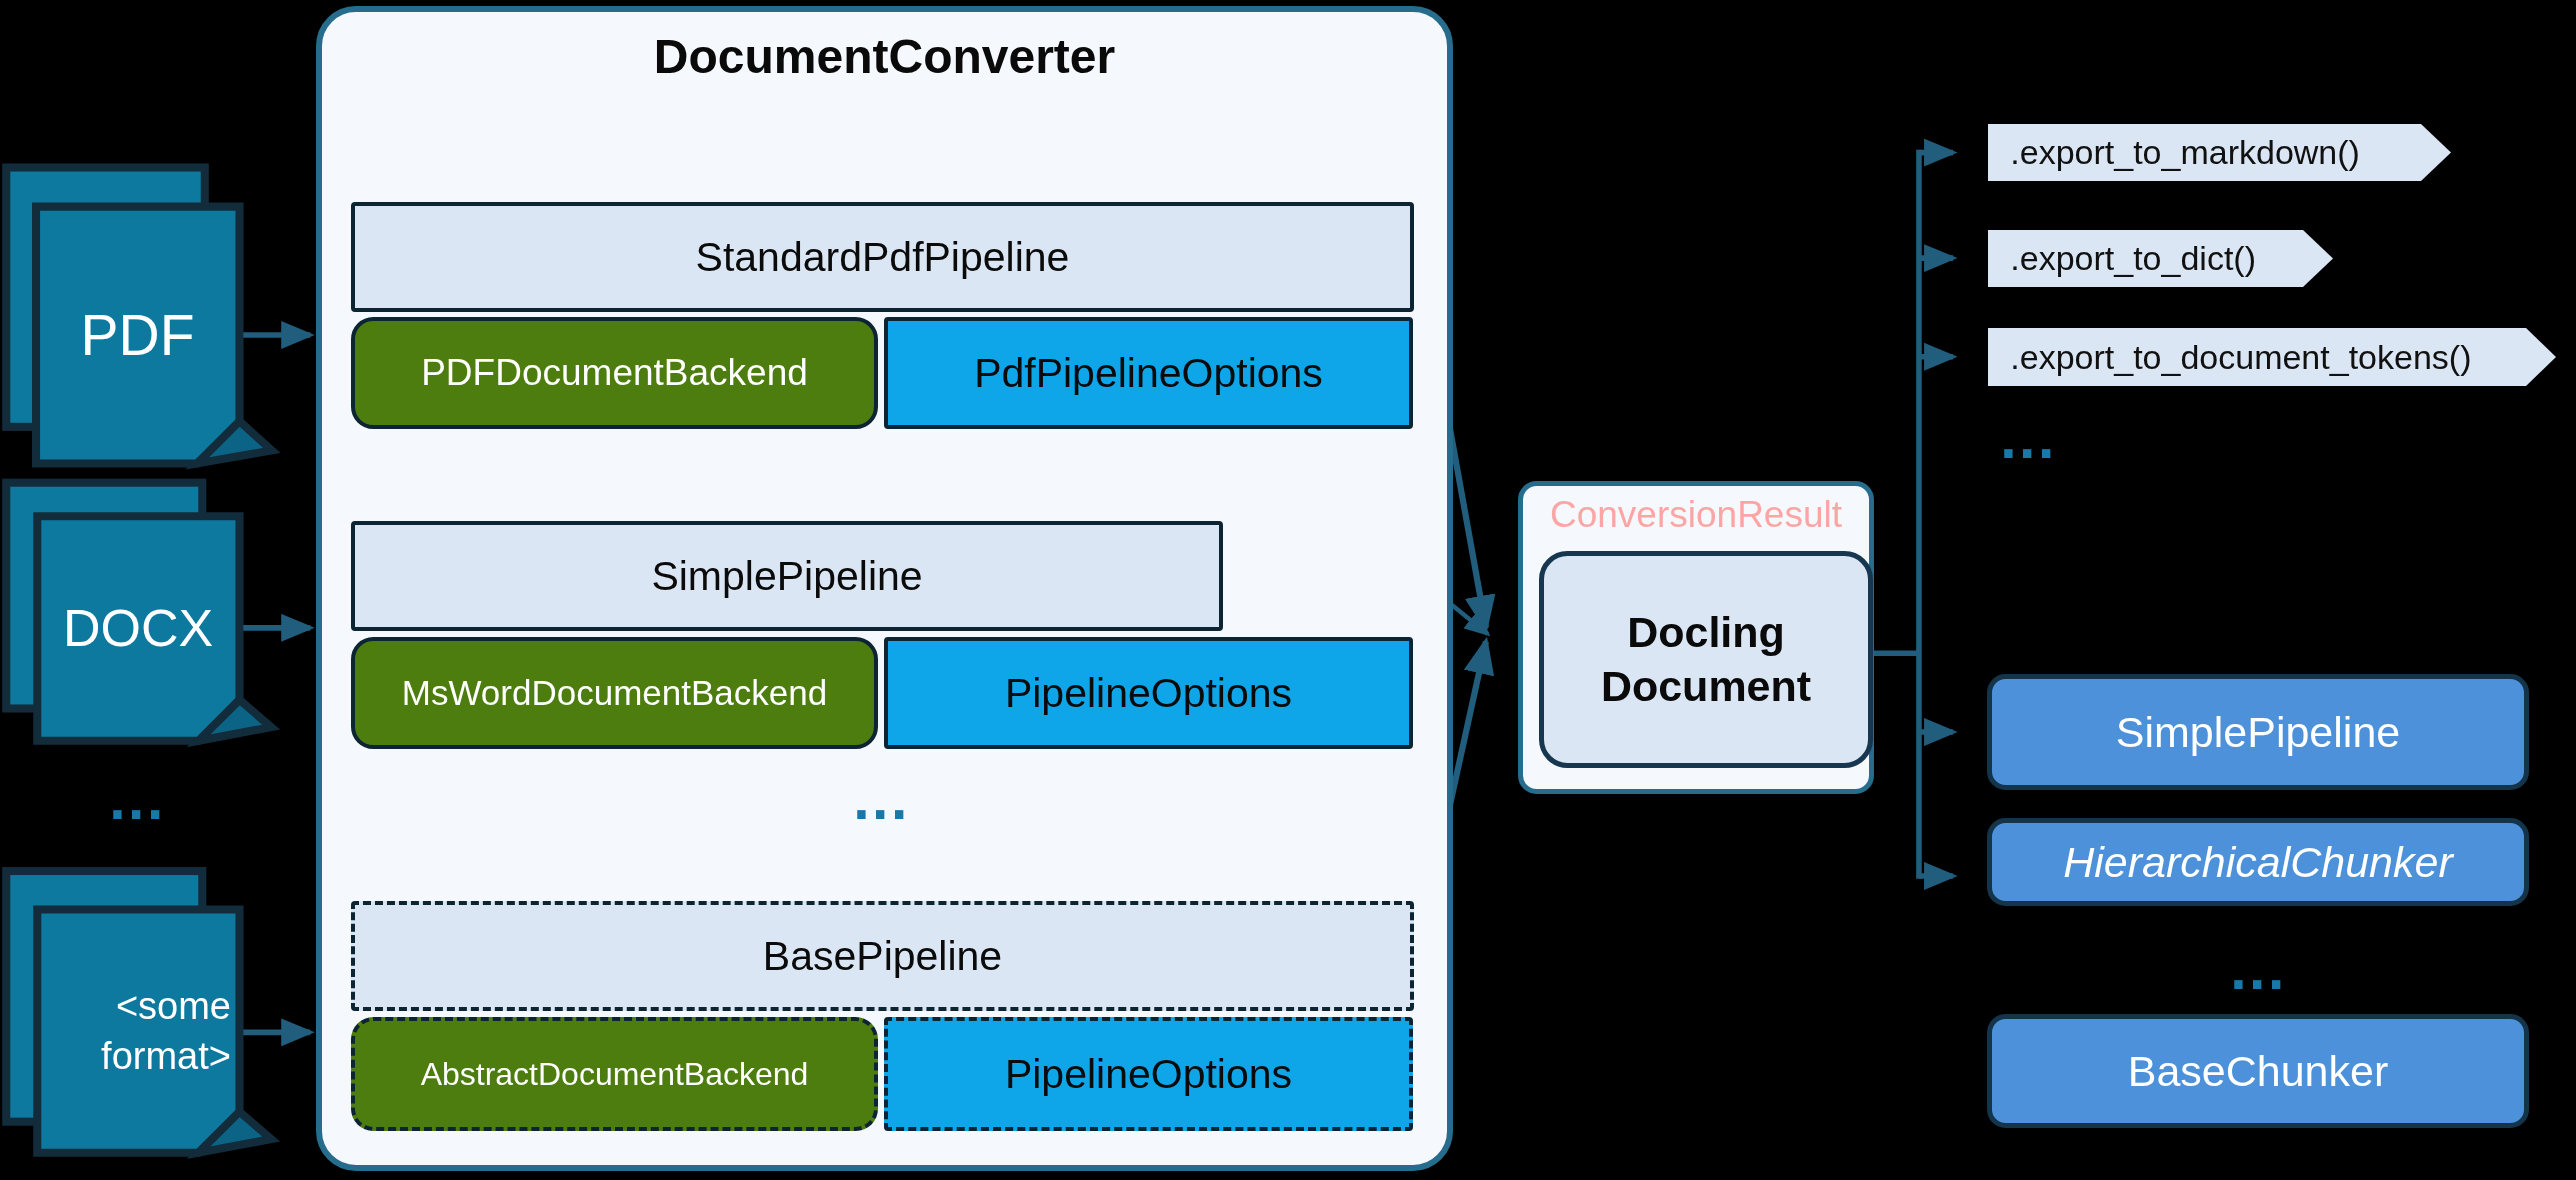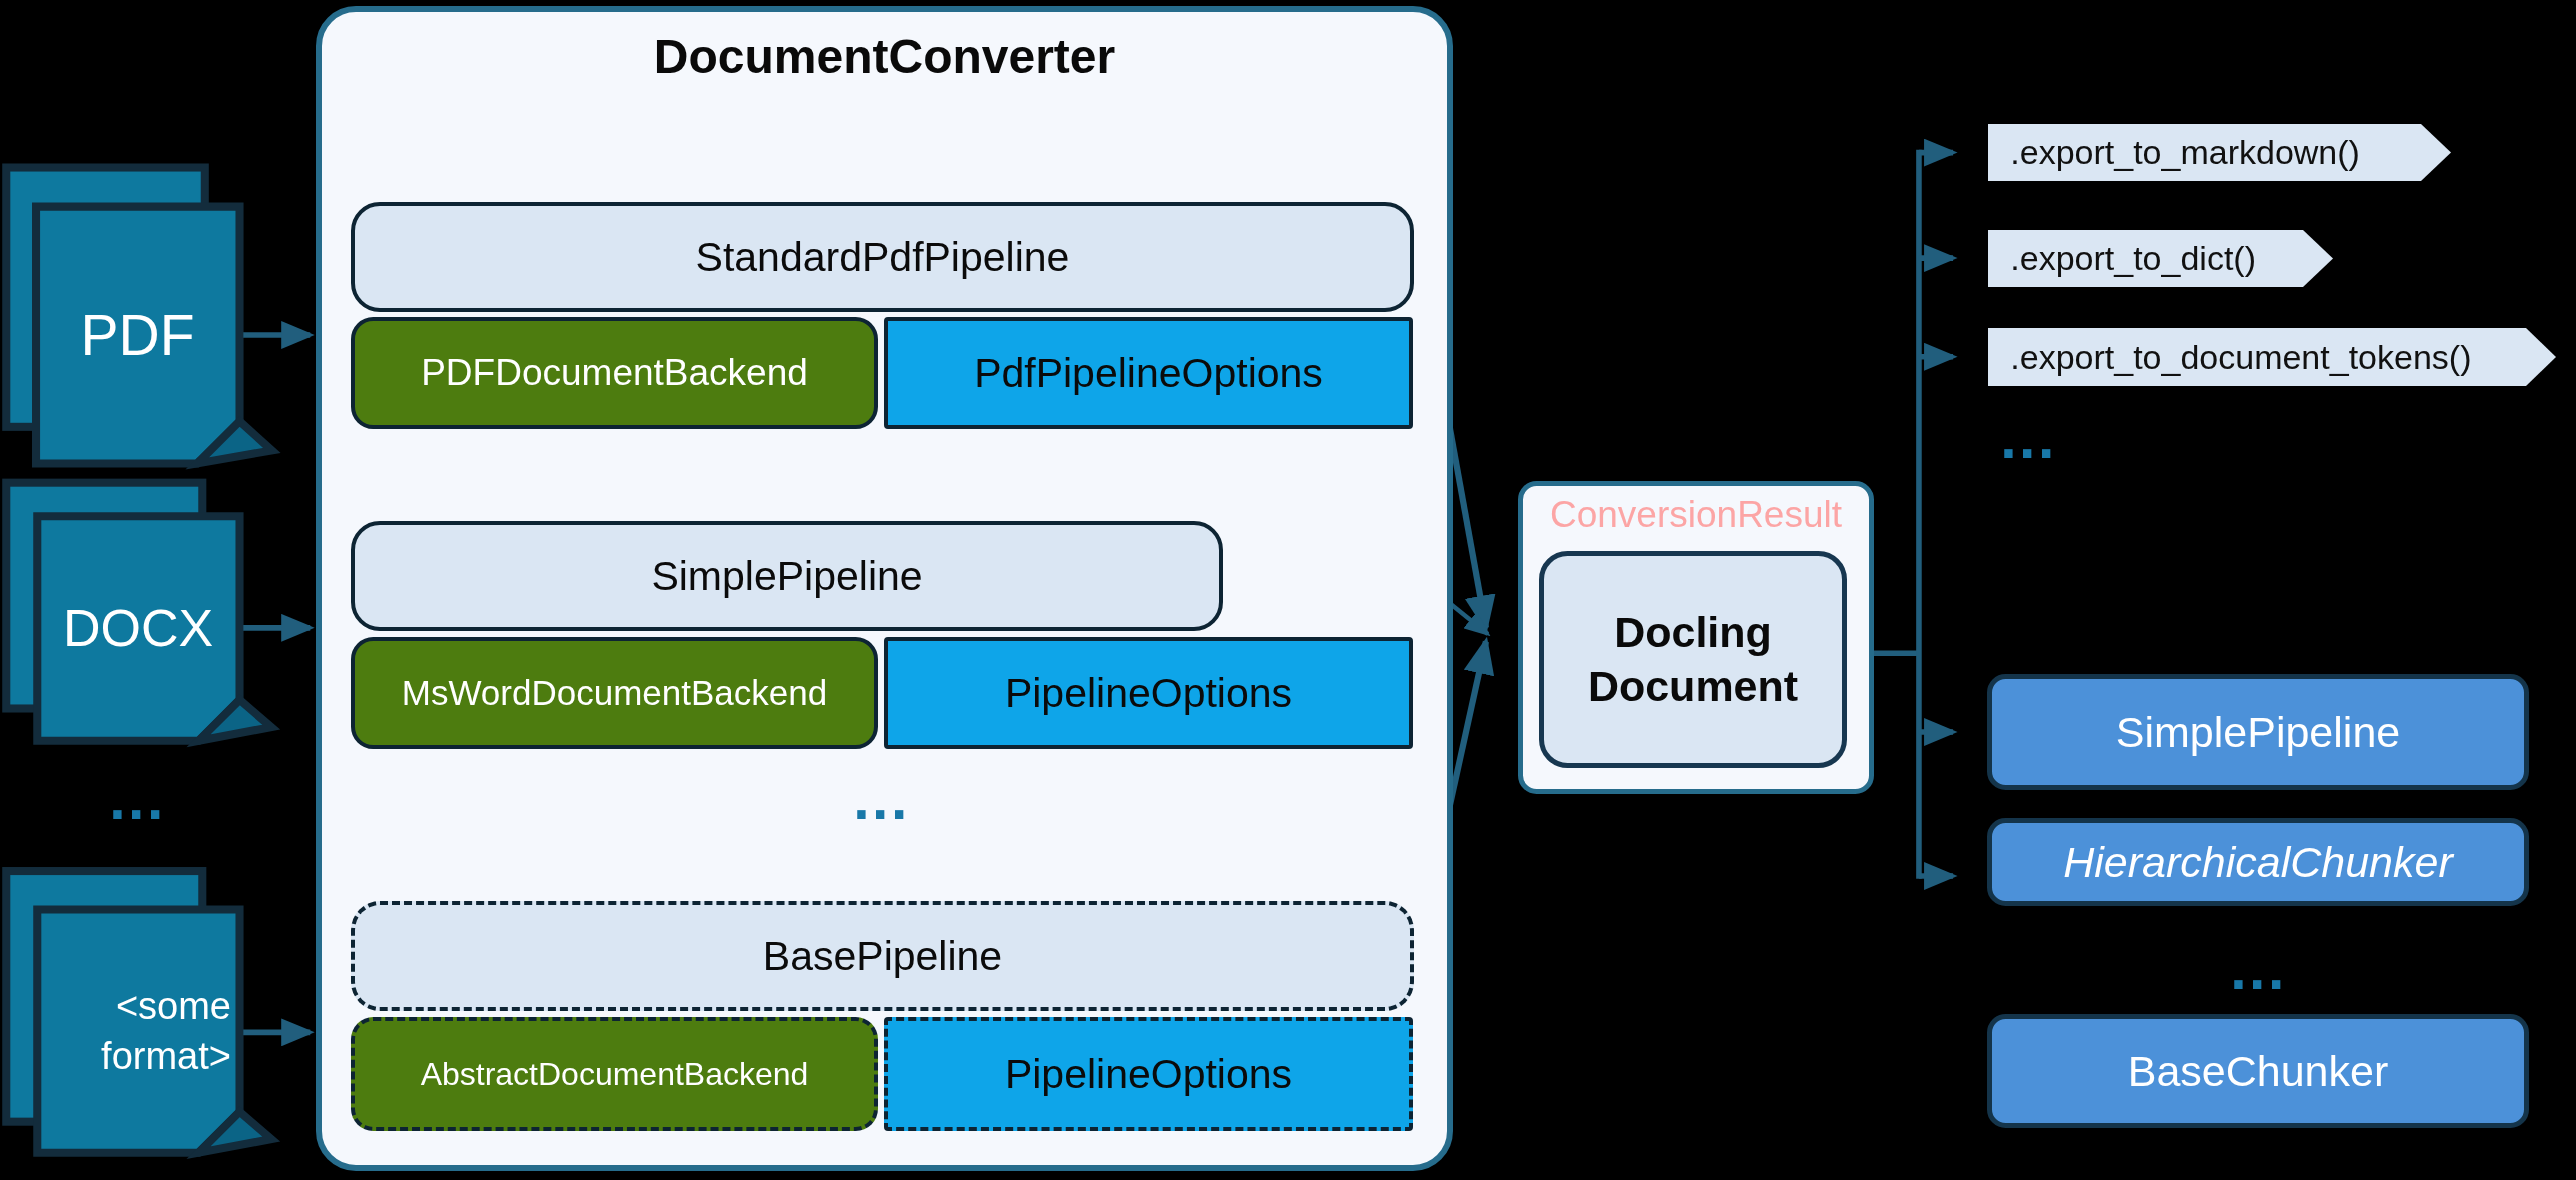--- a/index.html
+++ b/index.html
@@ -13,33 +13,33 @@
 
   
   .converter{
     left:316px;top:6.2px;width:1137px;height:1165px;
     background:#f5f8fd;border:6.2px solid #266c8c;border-radius:40px;
   }
   .converter-title{left:316px;top:26px;width:1137px;height:60px;
     font-size:48px;font-weight:bold;color:#0a0a0a;}
 
   
-  .pipelinebox{background:#dae6f3;border:4.3px solid #0d2433;border-radius:29px;
+  .pipelinebox{background:#dae6f3;border:4.3px solid #0d2433;border-radius:4px;
     font-size:41px;color:#0b0b0b;}
   .backendbox{background:#4d7c0f;border:4.3px solid #0d2433;border-radius:22.3px;
     color:#ffffff;}
   .optionsbox{background:#0ea5e9;border:4.3px solid #0d2433;border-radius:4px;
     font-size:41px;color:#0b0b0b;}
   .dashed{border-style:dashed;}
 
   
   .result-wrap{left:1518px;top:481px;width:356px;height:313px;
     background:#f5f8fd;border:5.6px solid #266c8c;border-radius:18.6px;}
   .result-label{left:1518px;top:490px;width:356px;height:50px;font-size:37px;color:#fca5a5;}
-  .docling-box{left:1539px;top:551px;width:308px;height:217px;
+  .docling-box{left:1539px;top:551px;width:334px;height:217px;
     background:#dae6f3;border:5.6px solid #173750;border-radius:28.5px;
     font-size:43px;font-weight:bold;color:#0a0a0a;line-height:1.25;padding:0 10px;}
 
   
   .pennant{
     background:#dae6f3;color:#111;font-size:34px;
     display:flex;align-items:center;justify-content:flex-start;
     padding-left:22.3px;box-sizing:border-box;
     clip-path:polygon(0 0, calc(100% - 30px) 0, 100% 50%, calc(100% - 30px) 100%, 0 100%);
   }

